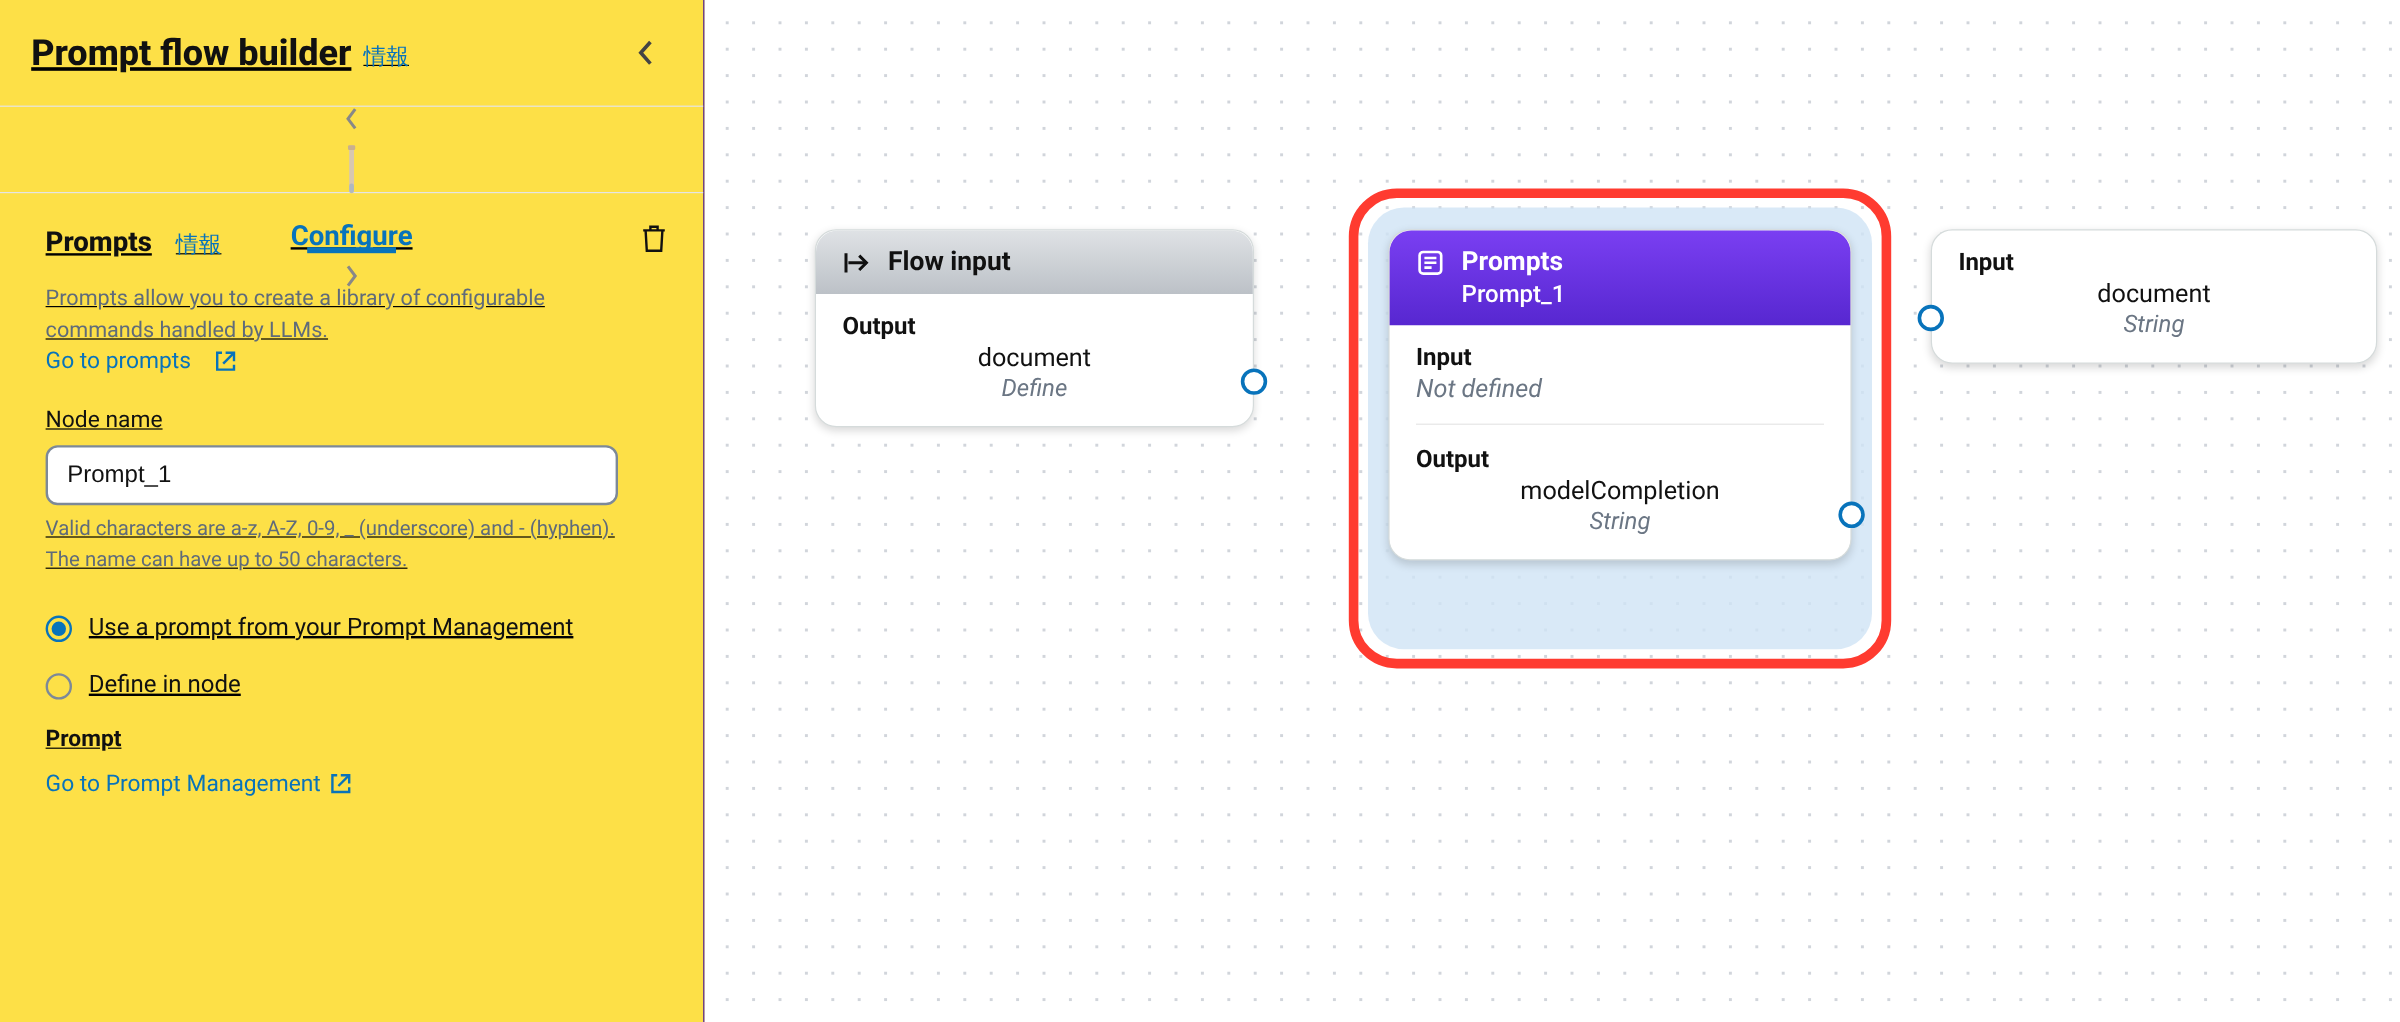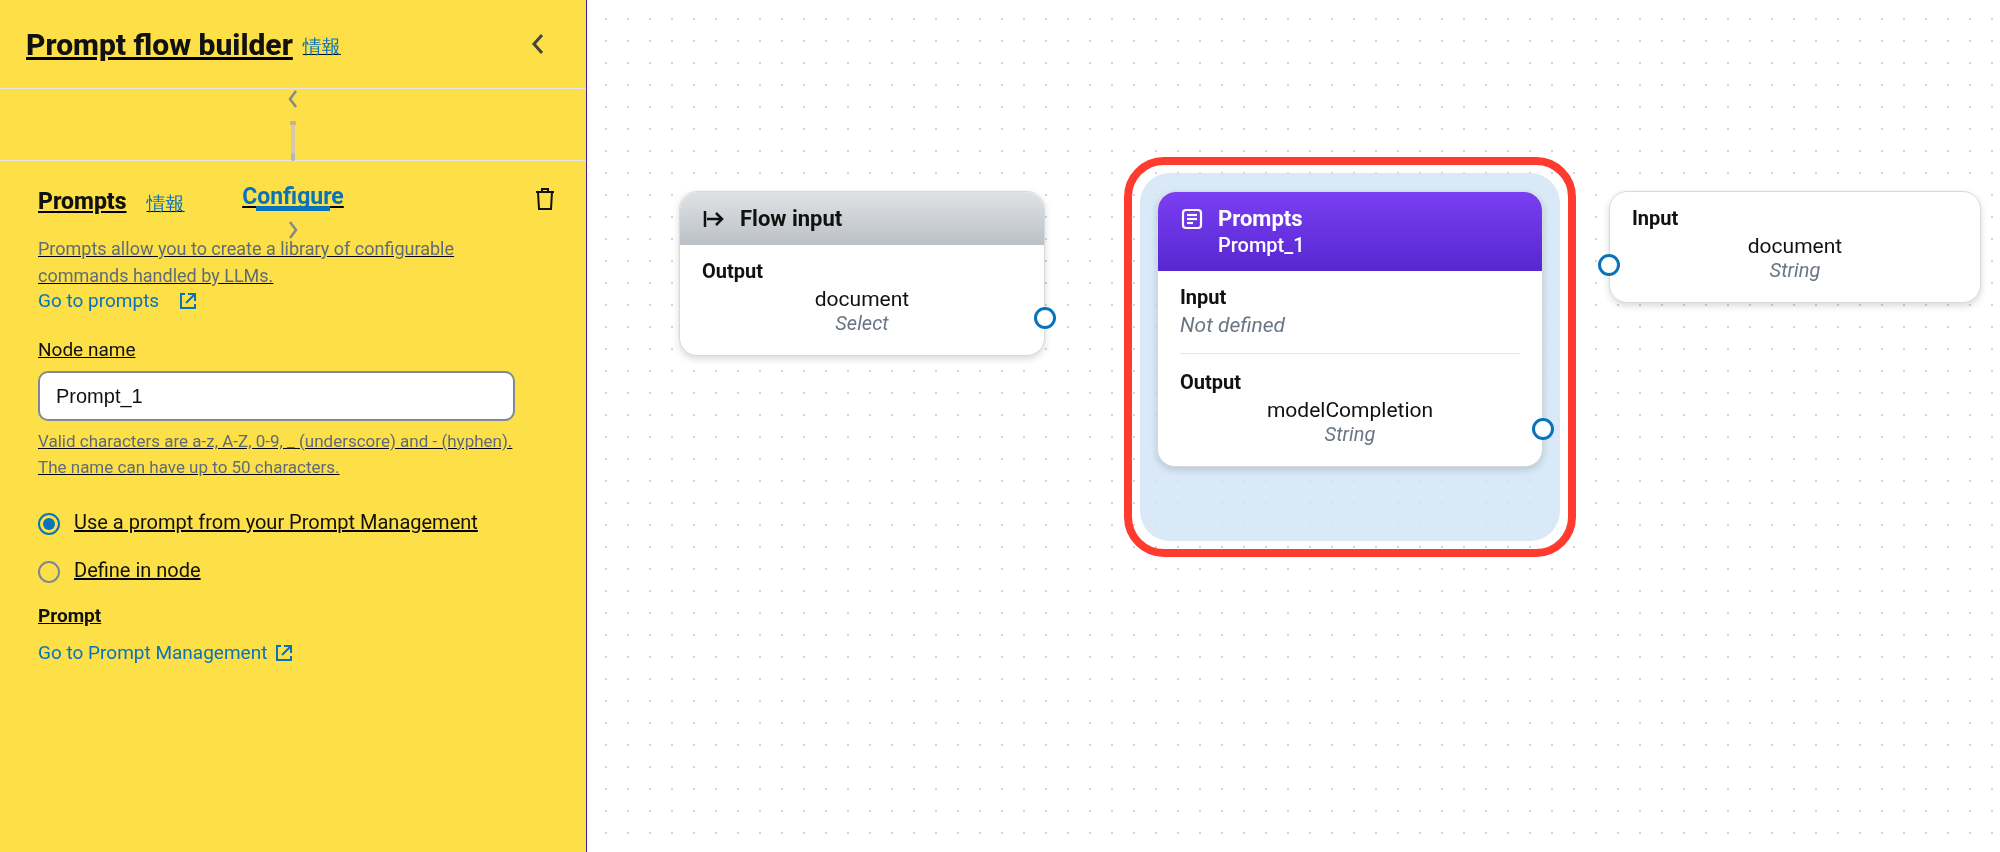--- a/index.html
+++ b/index.html
@@ -175,21 +175,21 @@
             <line x1="3" y1="3" x2="3" y2="19"></line>
             <line x1="5" y1="11" x2="20" y2="11"></line>
             <polyline points="14,5 20,11 14,17"></polyline>
           </svg>
         <span class="node-title">Flow input</span>
       </div>
       <div class="node-body">
         <div class="field-block-label">Output</div>
         <div class="field-row">
           <span>document</span>
-          <span class="field-type">Select</span>
+          <span class="field-type">Define</span>
         </div>
       </div>
       <div class="port" style="right:-12px; bottom:26px;"></div>
     </div>
 
     <div class="node" style="left:570px; top:191px; width:386px;">
       <div class="node-header purple">
         <div class="nh-top">
           <svg class="ico" width="24" height="24" viewBox="0 0 24 24" fill="none" stroke="#fff" stroke-width="2.2">
               <rect x="3" y="3" width="18" height="18" rx="3"></rect>

